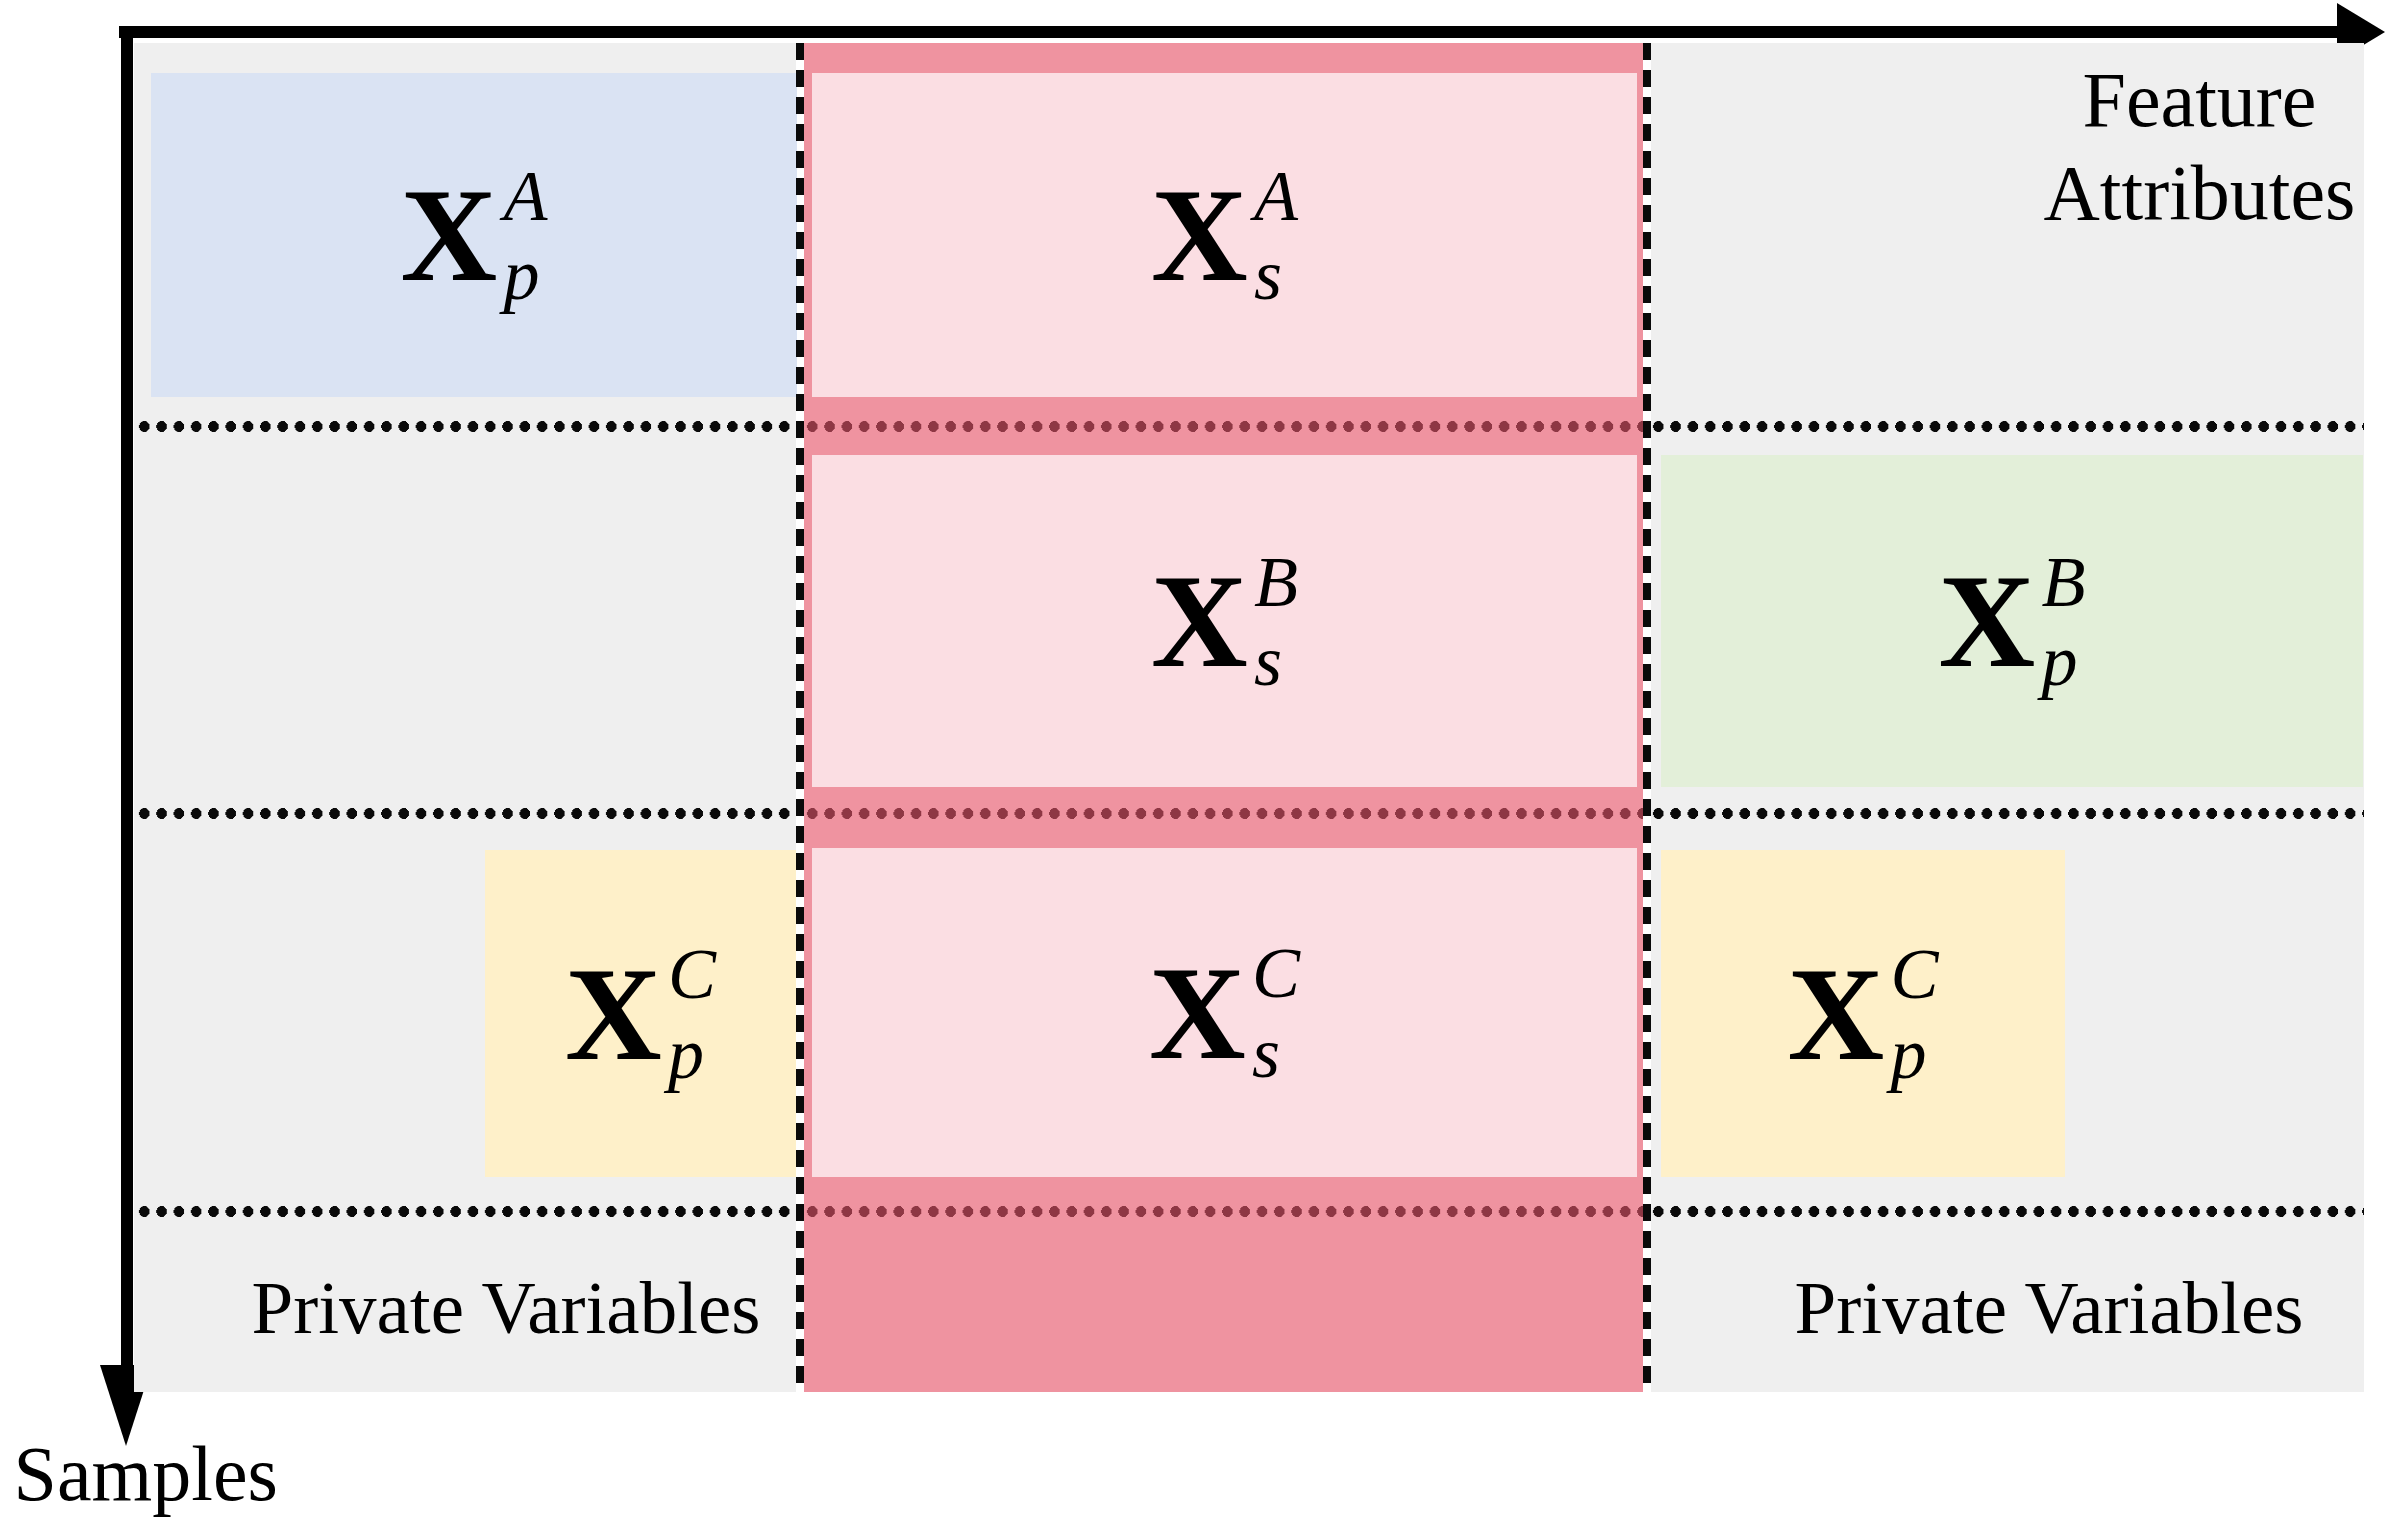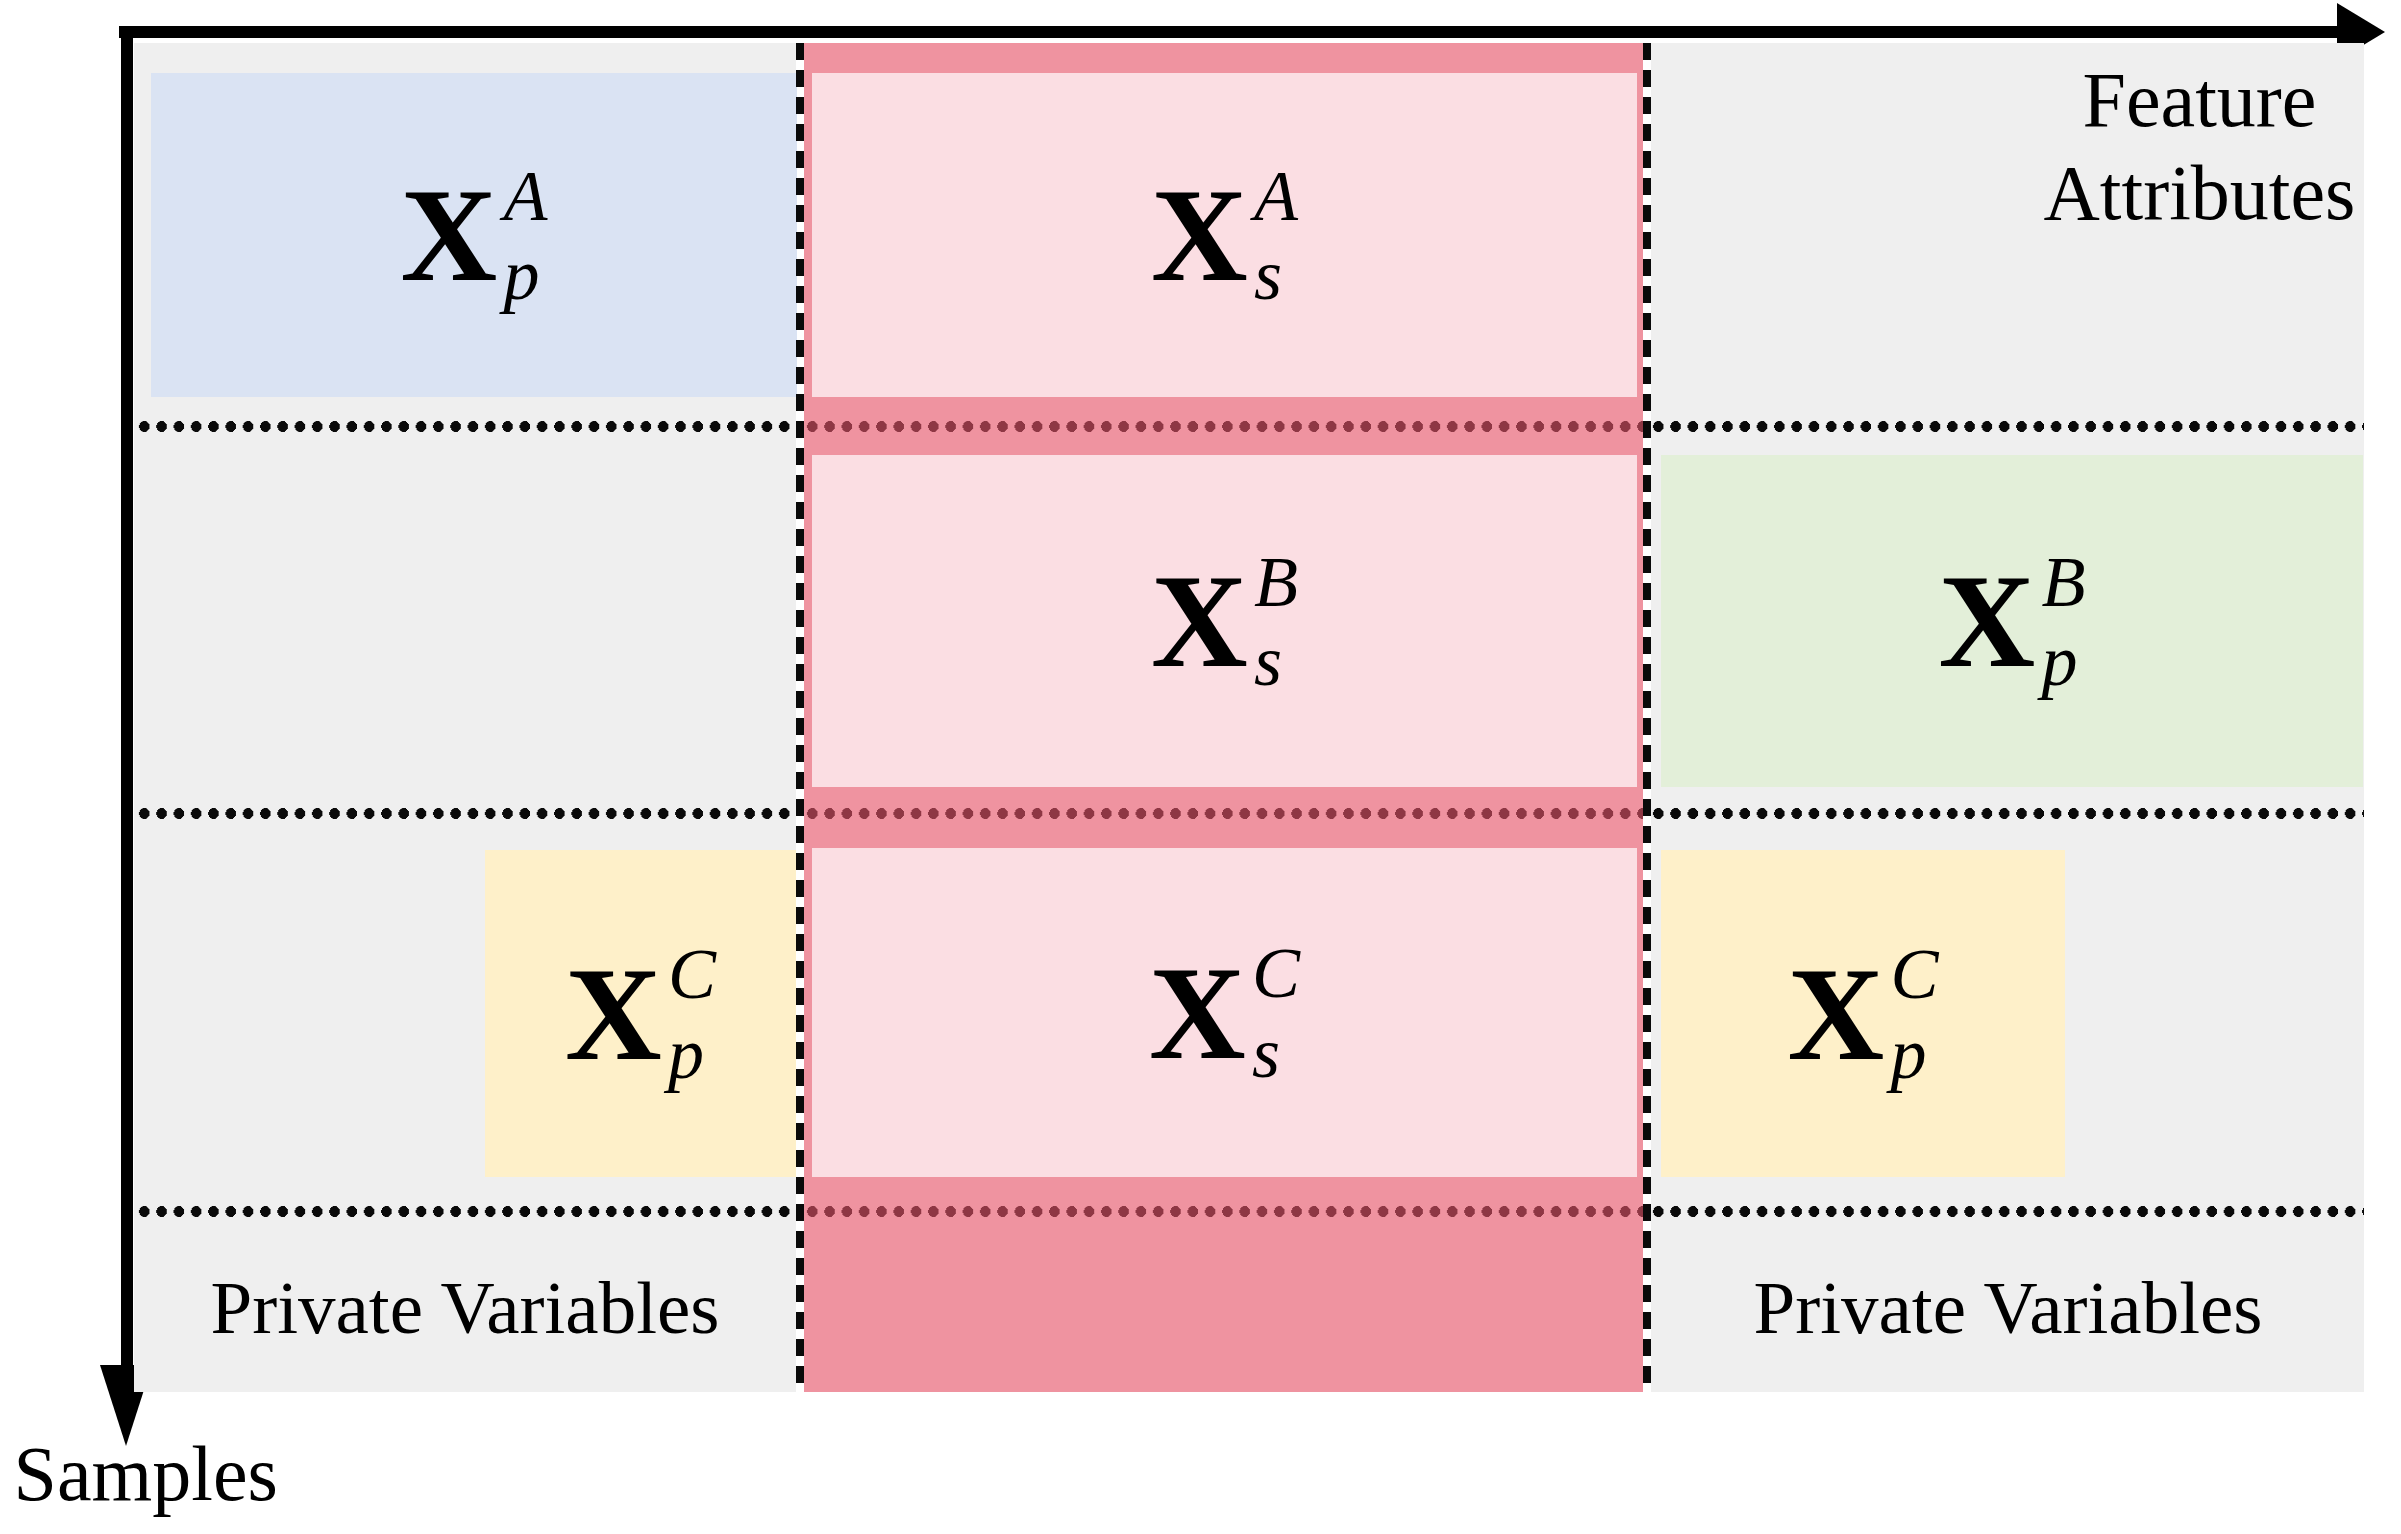--- a/index.html
+++ b/index.html
@@ -62,21 +62,21 @@
   .mx .scr{display:inline-flex;flex-direction:column;margin-left:6px;}
   .mx .sup,.mx .sub{font-style:italic;font-size:72px;line-height:0.78;}
   .mx .sup{transform:translateY(-10.6px);}
   .mx .sub{transform:translateY(12px);}
 
   
   .figtext{font-size:78px;line-height:1.19;white-space:nowrap;}
   #feature-attributes-label{left:1973px;top:54px;width:453px;text-align:center;white-space:normal;}
   #samples-label{left:13.6px;top:1428px;font-family:Liberation Serif, serif;}
   .footer-label{top:1269px;height:78px;font-size:75px;line-height:78px;
-    transform:translateX(-50%);white-space:nowrap;}
+    transform:translateX(-50%);white-space:nowrap;margin-left:41px;}
   #footer-left{left:465px;}
   #footer-middle{left:1223px;}
   #footer-right{left:2008px;}
 </style>
 </head>
 <body>
 
 <div id="canvas">
 
   <div class="abs" id="h-axis-shaft"></div>

